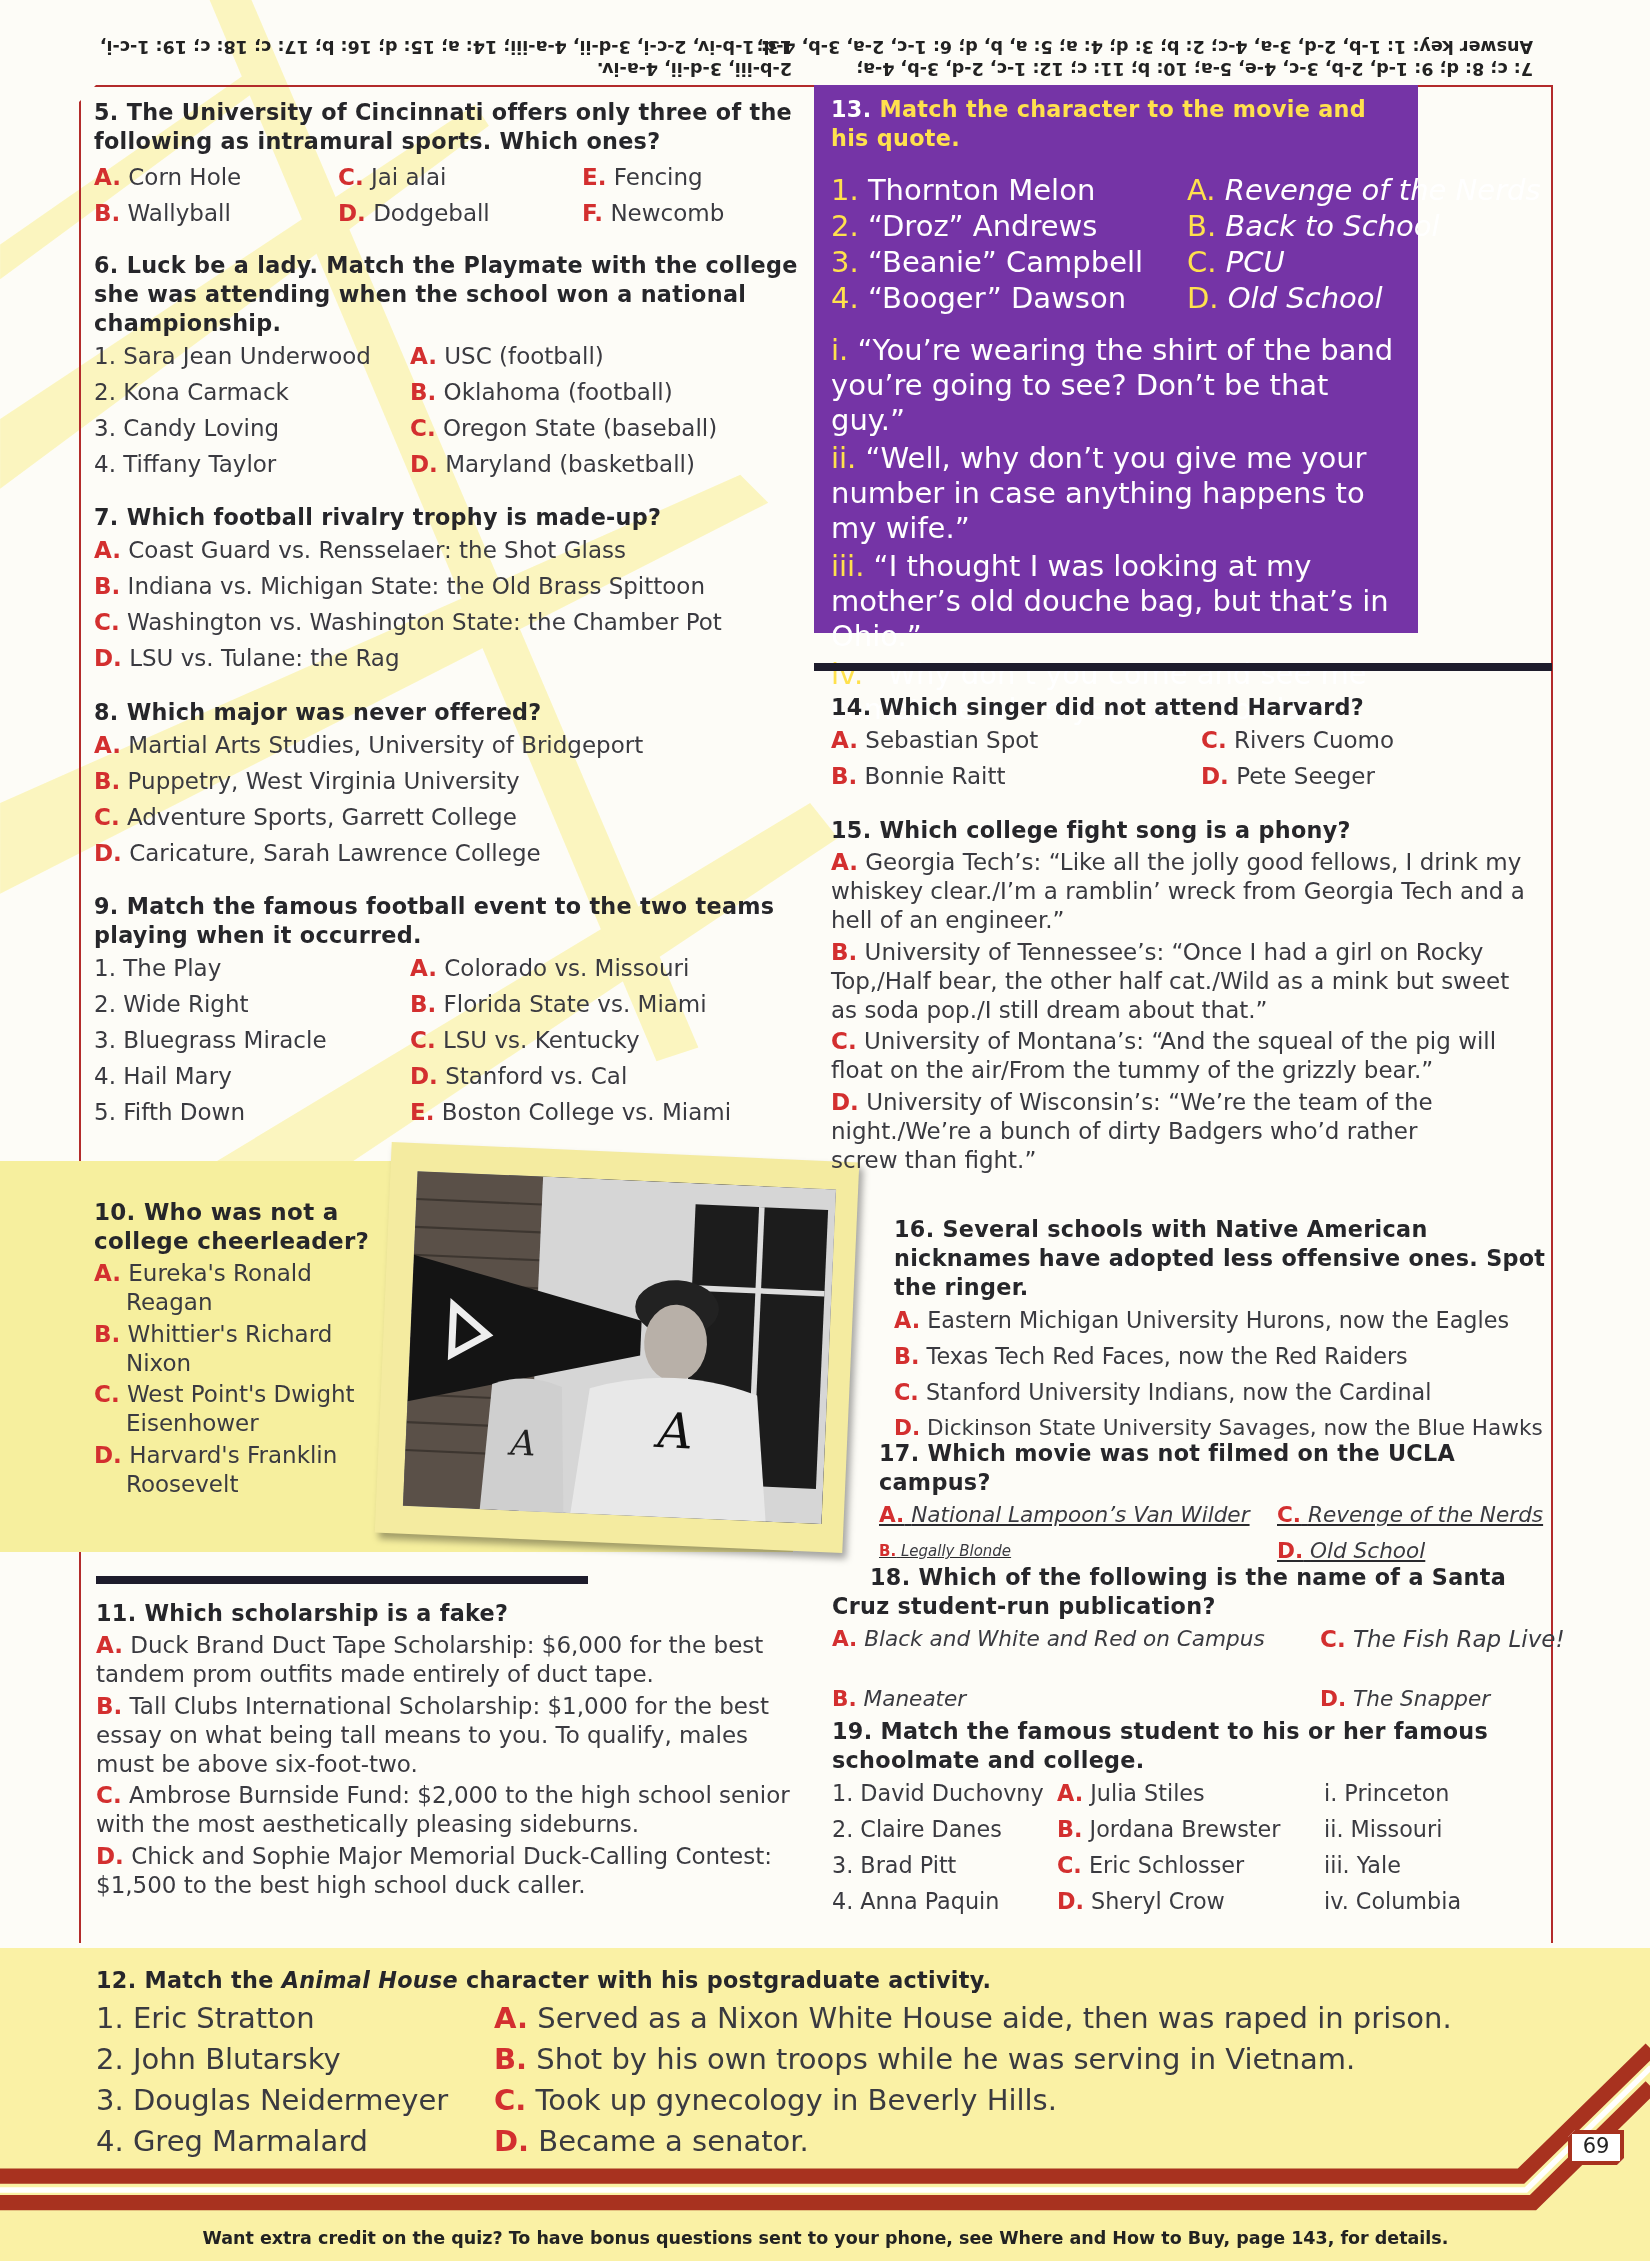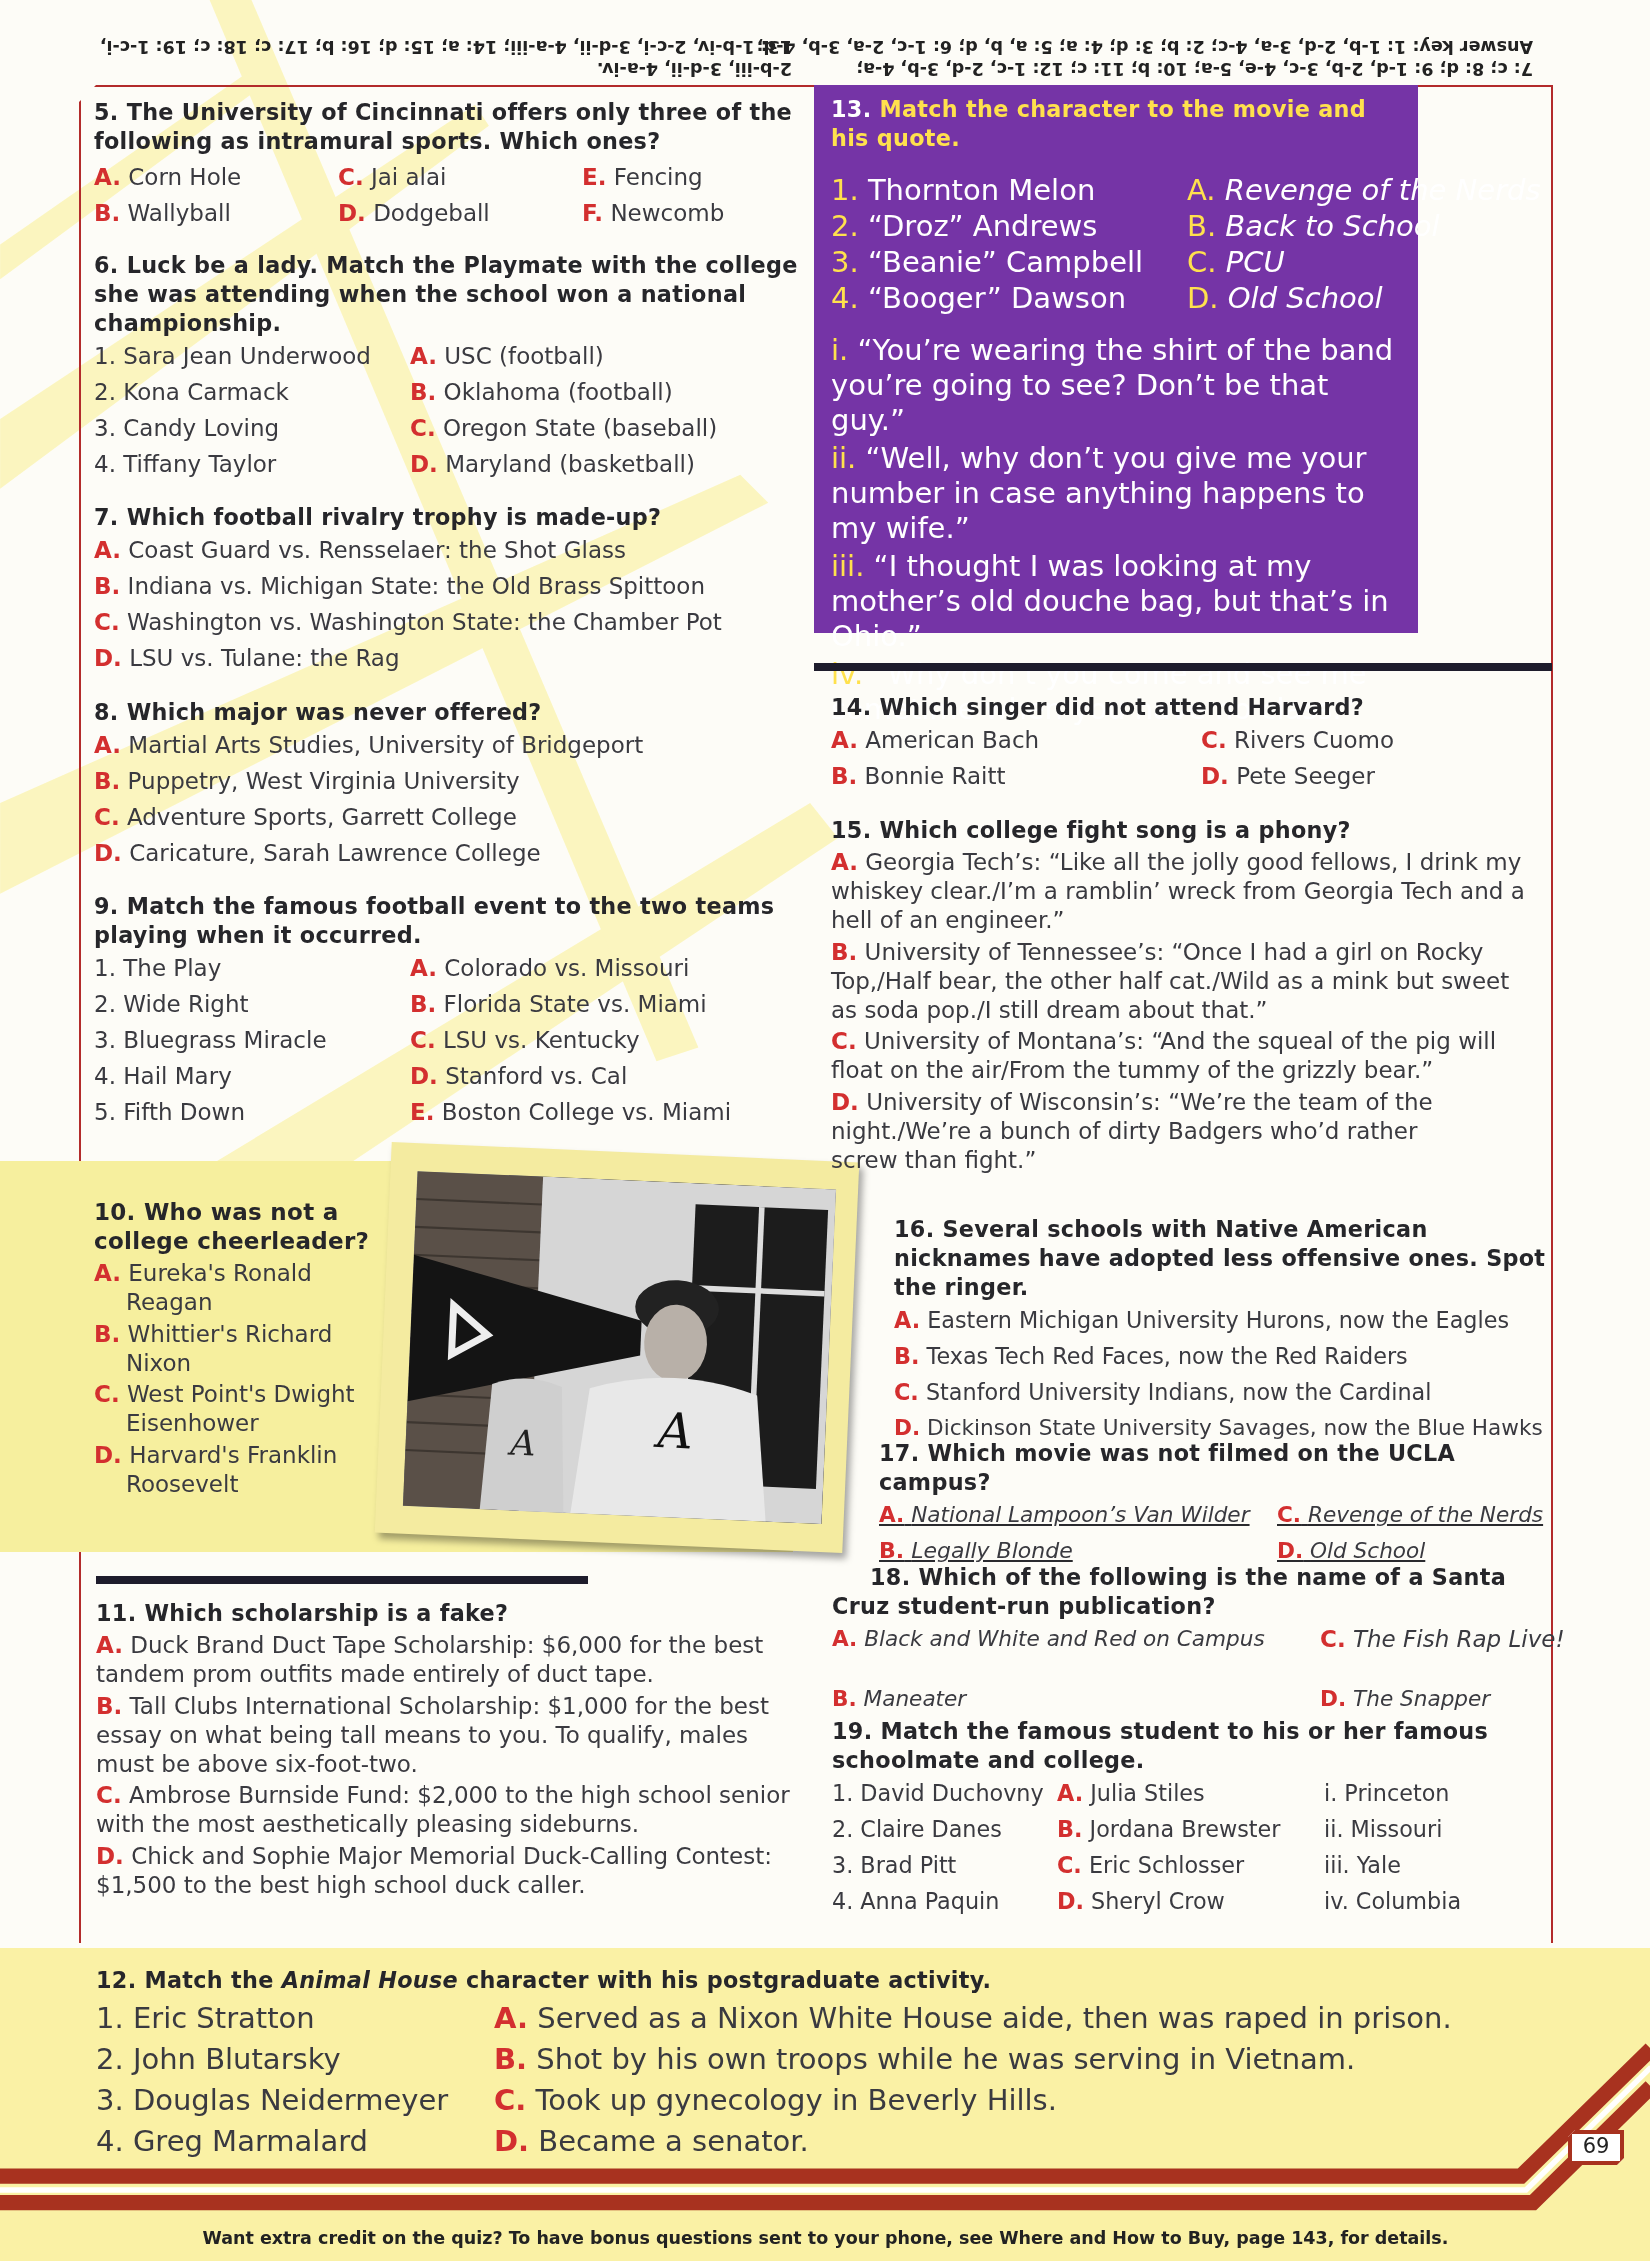--- a/index.html
+++ b/index.html
@@ -225,21 +225,21 @@
     <div class="quote"><span style="color:#ffe14d">iii.</span><span> “I thought I was looking at my mother’s old douche bag, but that’s in Ohio.”</span></div>
     <div class="quote"><span style="color:#ffe14d">iv.</span><span> “Why don’t you come and see me sometime when you have no class.”</span></div>
   </div>
 </div>
 
 <div class="rule" style="left:814px; top:663px; width:738px; height:8.4px;"></div>
 
 <div class="q" style="left:831px; top:693px; width:712px;">
   <div class="q-title">14. Which singer did not attend Harvard?</div>
   <div class="grid2" style="grid-template-columns: 370px 335px;">
-    <div class="opt"><span class="l">A.</span> <span>American Bach</span></div>
+    <div class="opt"><span class="l">A.</span> <span>Sebastian Spot</span></div>
     <div class="opt"><span class="l">C.</span> <span>Rivers Cuomo</span></div>
     <div class="opt"><span class="l">B.</span> <span>Bonnie Raitt</span></div>
     <div class="opt"><span class="l">D.</span> <span>Pete Seeger</span></div>
   </div>
 </div>
 
 <div class="q" style="left:831px; top:816px; width:698px;">
   <div class="q-title">15. Which college fight song is a phony?</div>
   <div class="para"><span class="l">A.</span> <span>Georgia Tech’s: “Like all the jolly good fellows, I drink my whiskey clear./I’m a ramblin’ wreck from Georgia Tech and a hell of an engineer.”</span></div>
   <div class="para"><span class="l">B.</span> <span>University of Tennessee’s: “Once I had a girl on Rocky Top,/Half bear, the other half cat./Wild as a mink but sweet as soda pop./I still dream about that.”</span></div>
@@ -253,21 +253,21 @@
   <div class="opt" style="font-size:22.3px;"><span class="l">B.</span> <span>Texas Tech Red Faces, now the Red Raiders</span></div>
   <div class="opt" style="font-size:22.3px;"><span class="l">C.</span> <span>Stanford University Indians, now the Cardinal</span></div>
   <div class="opt" style="font-size:21.6px;"><span class="l">D.</span> <span>Dickinson State University Savages, now the Blue Hawks</span></div>
 </div>
 
 <div class="q" style="left:879px; top:1439px; width:670px;">
   <div class="q-title">17. Which movie was not filmed on the UCLA campus?</div>
   <div class="grid2" style="grid-template-columns: 398px 279px; text-decoration: underline;">
     <div class="opt" style="font-size:21.6px;"><span class="l">A.</span> <i>National Lampoon’s Van Wilder</i></div>
     <div class="opt" style="font-size:21.6px;"><span class="l">C.</span> <i>Revenge of the Nerds</i></div>
-    <div class="opt" style="font-size:22px;"><span class="l">B.</span> <i>Legally Blonde</i></div>
+    <div class="opt" style="font-size:15px;"><span class="l">B.</span> <i>Legally Blonde</i></div>
     <div class="opt" style="font-size:21.6px;"><span class="l">D.</span> <i>Old School</i></div>
   </div>
 </div>
 
 <div class="q" style="left:832px; top:1563px; width:719px;">
   <div class="q-title" style="text-indent:38px;">18. Which of the following is the name of a Santa Cruz student-run publication?</div>
   <div class="grid2" style="grid-template-columns: 464px 251px; gap: 24px;">
     <div class="opt" style="font-size:21.6px;"><span class="l">A.</span> <i>Black and White and Red on Campus</i></div>
     <div class="opt" style="font-size:23px;"><span class="l">C.</span> <i>The Fish Rap Live!</i></div>
     <div class="opt" style="font-size:21.6px;"><span class="l">B.</span> <i>Maneater</i></div>

